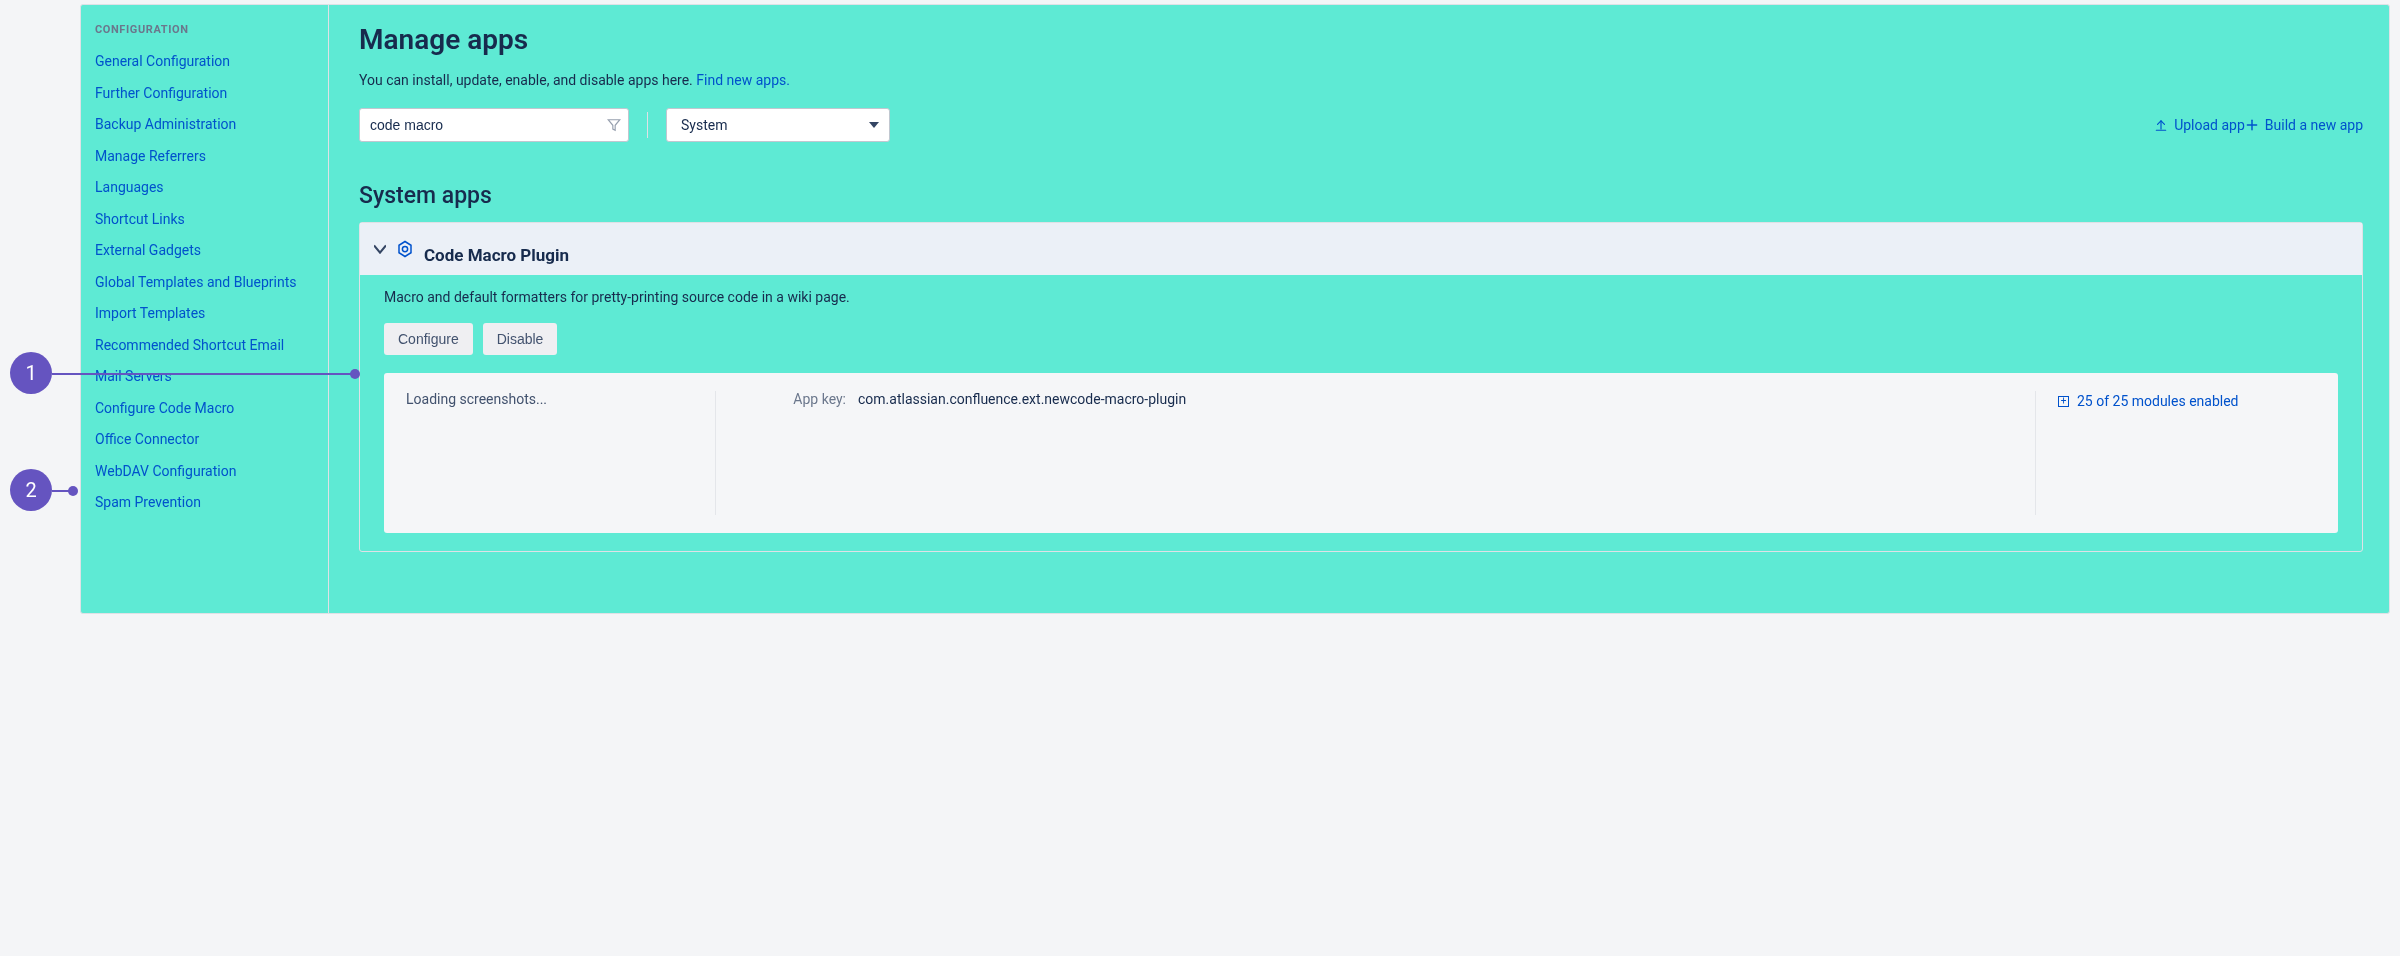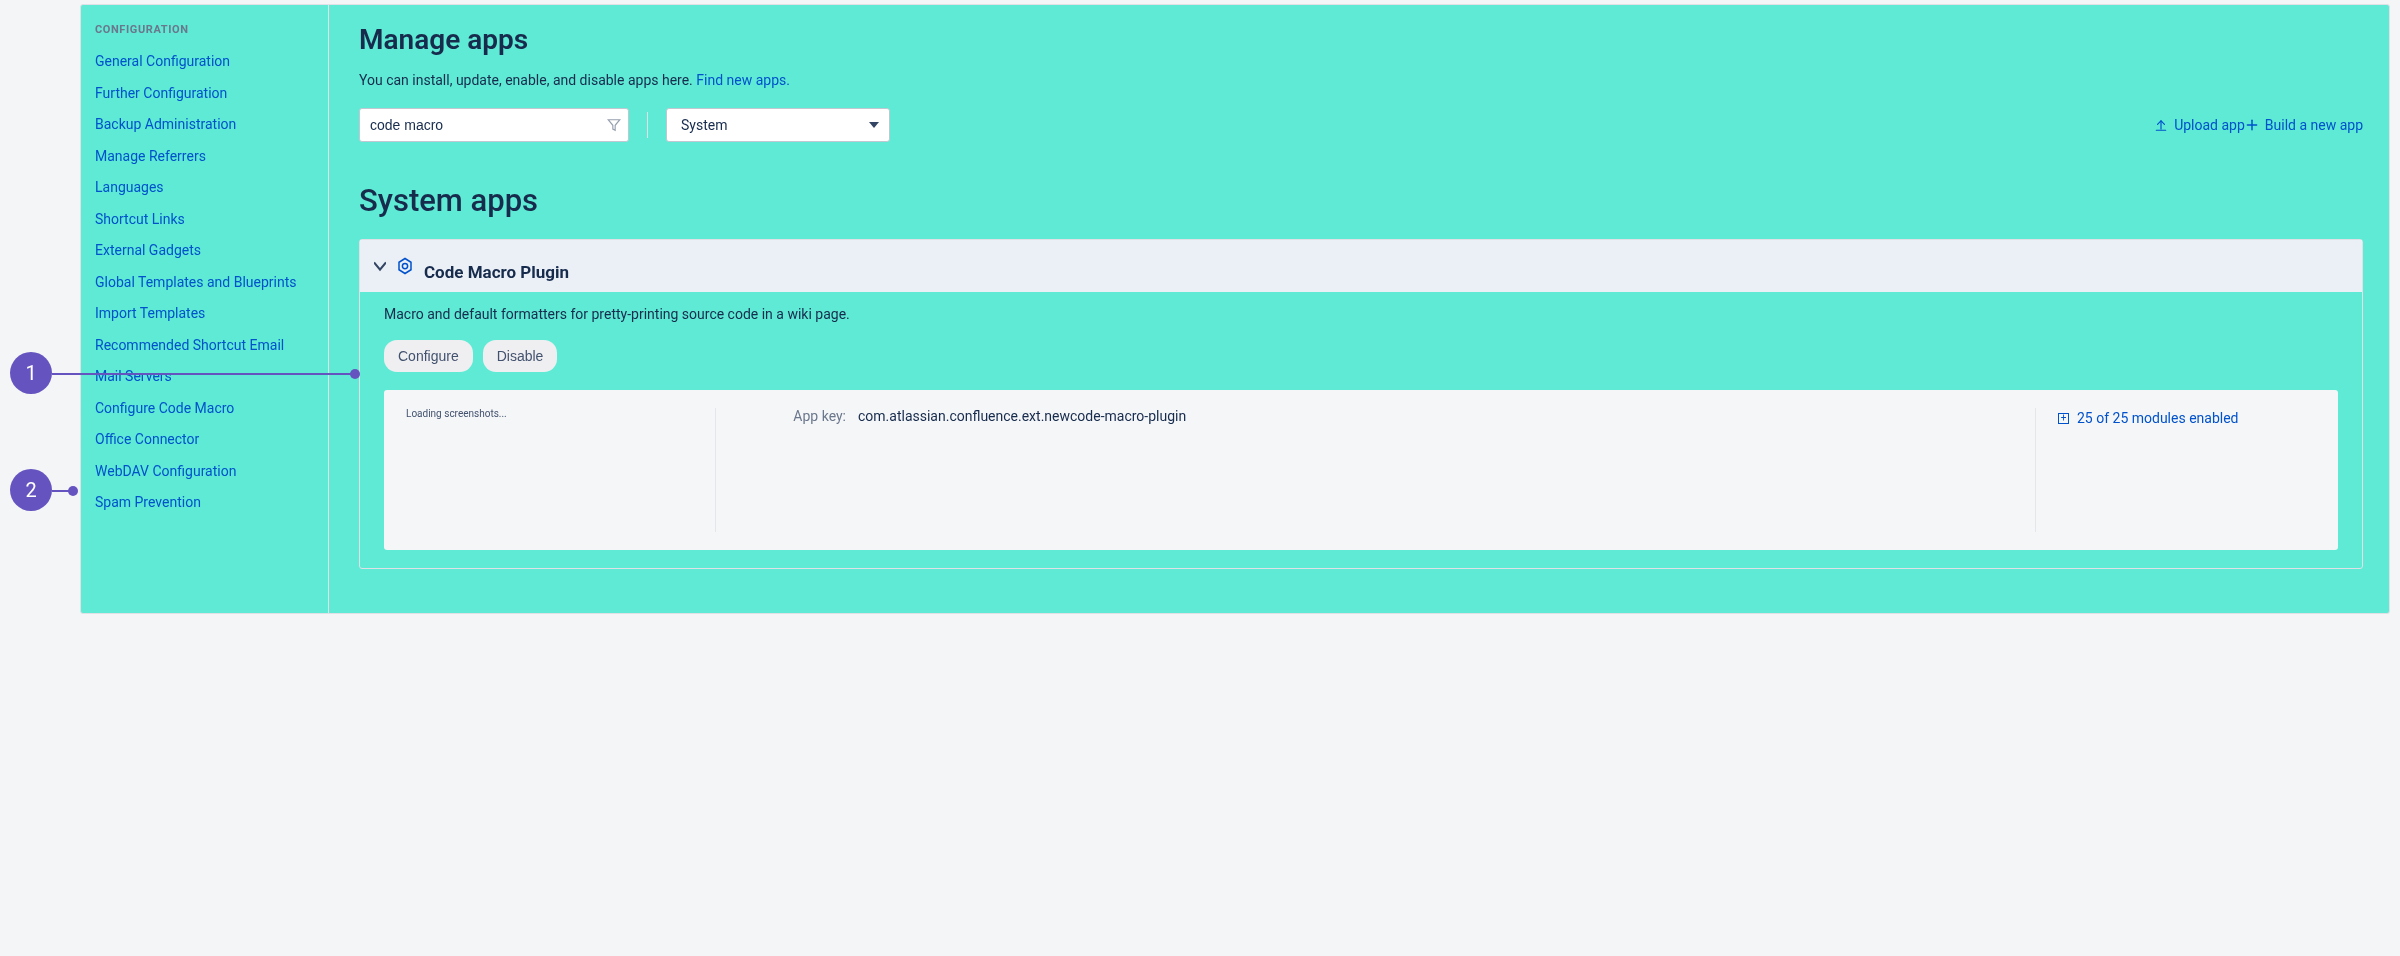--- a/index.html
+++ b/index.html
@@ -151,24 +151,24 @@
 }
 .link-action {
   color: #0052cc;
   font-size: 14px;
   display: inline-flex;
   align-items: center;
   gap: 6px;
   cursor: pointer;
 }
 h2.section-title {
-  font-size: 31px;
+  font-size: 23px;
   font-weight: 500;
   color: #172b4d;
-  margin-bottom: 20px;
+  margin-bottom: 13px;
 }
 .app-card {
   border: 1px solid #dfe1e6;
   border-radius: 3px;
 }
 .app-header {
   background: #ebf0f7;
   padding: 10px 14px;
   display: flex;
   align-items: center;
@@ -177,34 +177,34 @@
 }
 .app-header .chev { color: #344563; }
 .app-header .plugin-icon { color: #0052cc; }
 .app-name { font-weight: 700; font-size: 17px; color: #172b4d; margin-top: 12px; }
 .app-body { padding: 14px 24px 18px 24px; }
 .app-desc { font-size: 14px; color: #172b4d; margin-bottom: 18px; }
 .btn-row { display: flex; gap: 10px; margin-bottom: 18px; }
 .btn {
   background: #efeff2;
   border: none;
-  border-radius: 13px;
+  border-radius: 3px;
   padding: 8px 14px;
   font-size: 14px;
   color: #42526e;
   cursor: pointer;
 }
 .detail-panel {
   background: #f5f6f8;
   border-radius: 3px;
   display: flex;
   padding: 18px 22px;
   min-height: 160px;
 }
-.dp-col1 { width: 310px; border-right: 1px solid #e4e6ea; padding-right: 22px; color:#42526e; font-size:10px; }
+.dp-col1 { width: 310px; border-right: 1px solid #e4e6ea; padding-right: 22px; color:#42526e; font-size:14px; }
 .dp-col2 { flex: 1; border-right: 1px solid #e4e6ea; padding: 0 22px; }
 .dp-col3 { width: 280px; padding-left: 22px; }
 .kv { display: flex; margin-bottom: 14px; }
 .kv .k { width: 120px; text-align: right; color: #6b778c; font-size: 14px; padding-right: 12px; }
 .kv .v { color: #172b4d; font-size: 14px; word-break: break-word; flex:1; }
 .modules-link { color: #0052cc; font-size: 14px; display: inline-flex; align-items: center; gap: 8px; cursor: pointer; }
 .expand-box {
   width: 11px; height: 11px; border: 1px solid #0052cc; display:inline-flex; align-items:center; justify-content:center; font-size:10px; line-height:1; color:#0052cc;
 }
 svg { display: block; }

